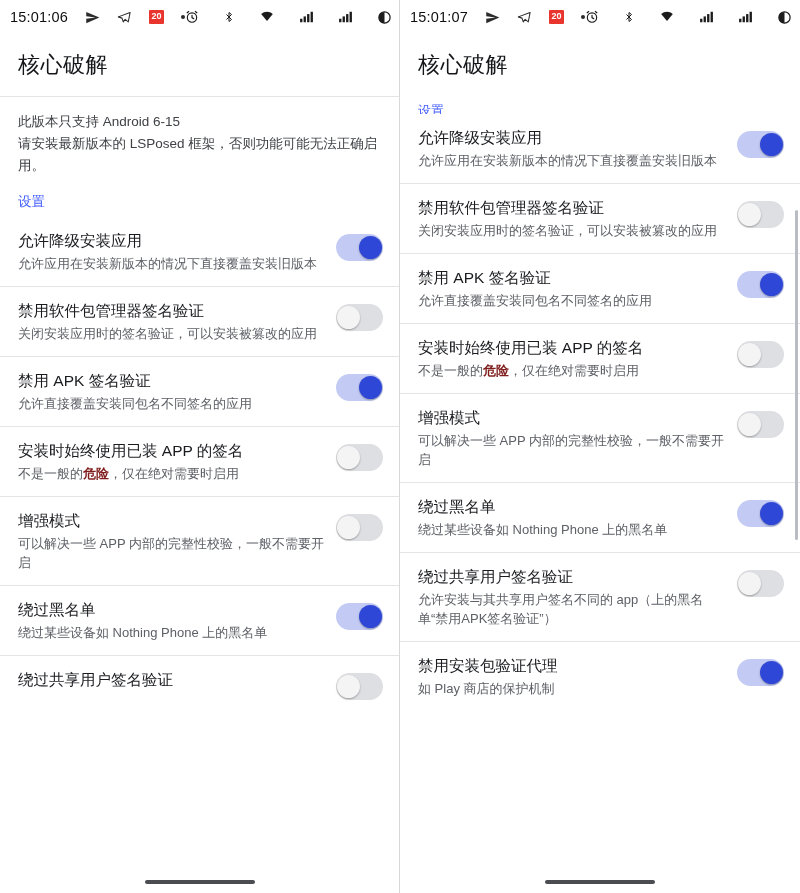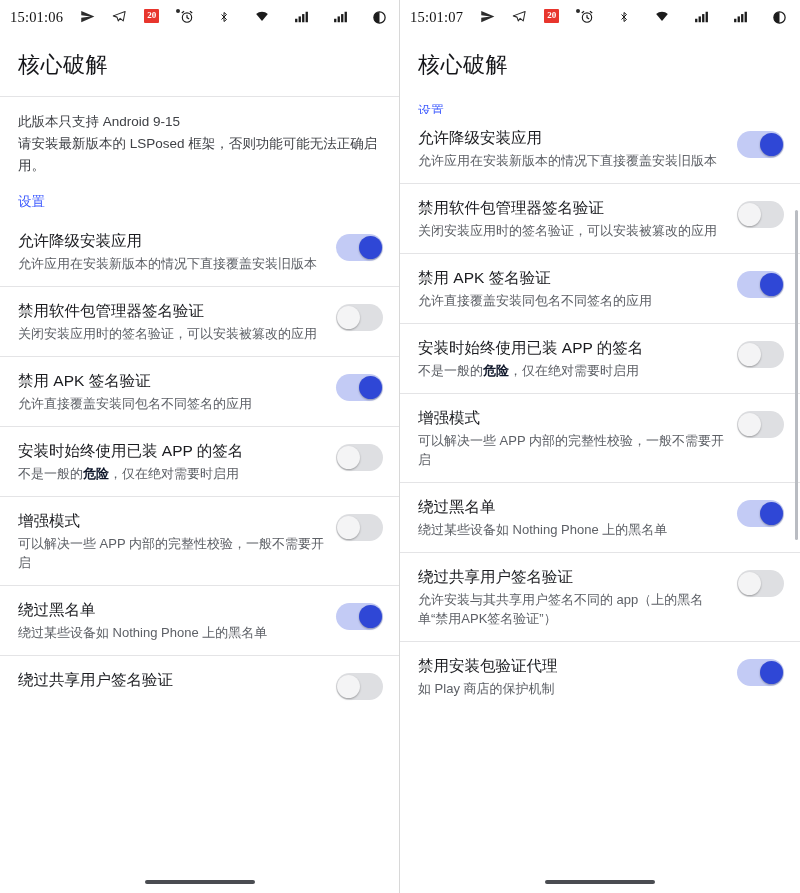--- a/index.html
+++ b/index.html
@@ -25,23 +25,22 @@
   
   .statusbar {
     height: 34px;
     display: flex;
     align-items: center;
     padding: 0 10px;
     font-size: 14px;
     color: #101010;
   }
   .sb-left {
-    display: flex; gap: 17px;
+    display: flex; align-items: center; gap: 17px;
     flex: 1;
-    font-family: Liberation Serif, serif;
   }
   .sb-clock { font-size: 14.5px; letter-spacing: .2px; color: #0f0f0f; }
   .sb-right {
     display: flex; align-items: center; gap: 24px;
   }
   .ic { display: inline-block; line-height: 0; }
   .ic svg { display: block; }
   .badge-red {
     background: #e8352d; color: #fff;
     font-size: 9px; line-height: 13px;
@@ -96,21 +95,21 @@
     font-size: 15.5px;
     color: #1a1b1f;
     line-height: 21px;
   }
   .row-sub {
     font-size: 13px;
     color: #5d6066;
     line-height: 19px;
     margin-top: 3px;
   }
-  .row-sub .warn { color: #0f172a; font-weight: bold; margin-top: 40px; }
+  .row-sub .warn { color: #7f1d1d; font-weight: bold; margin-top: 40px; }
 
   
   .switch {
     width: 47px; height: 27px;
     border-radius: 14px;
     position: relative;
     flex: none;
     margin-top: 4px;
   }
   .switch.on { background: #c3cbf5; }
@@ -221,21 +220,21 @@
     </div>
 
     <div class="appbar">
       <span class="appbar-title">核心破解</span>
     </div>
 
     <div class="divider"></div>
 
     <div class="content">
 
-      <div class="notice" style="white-space: pre-line;">此版本只支持 Android 9-15
+      <div class="notice" style="white-space: pre-line;">此版本只支持 Android 6-15
 请安装最新版本的 LSPosed 框架，否则功能可能无法正确启用。</div>
 
       <div class="section-head">设置</div>
 
       <div class="row">
         <div class="row-text">
           <div class="row-title">允许降级安装应用</div>
           <div class="row-sub">允许应用在安装新版本的情况下直接覆盖安装旧版本</div>
         </div>
         <div class="switch on">

